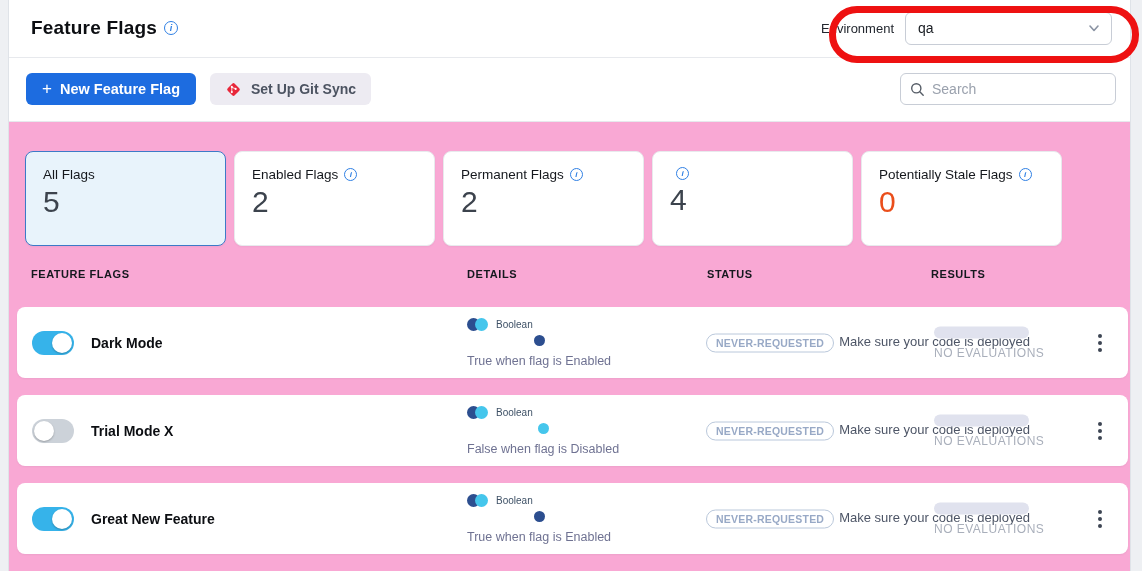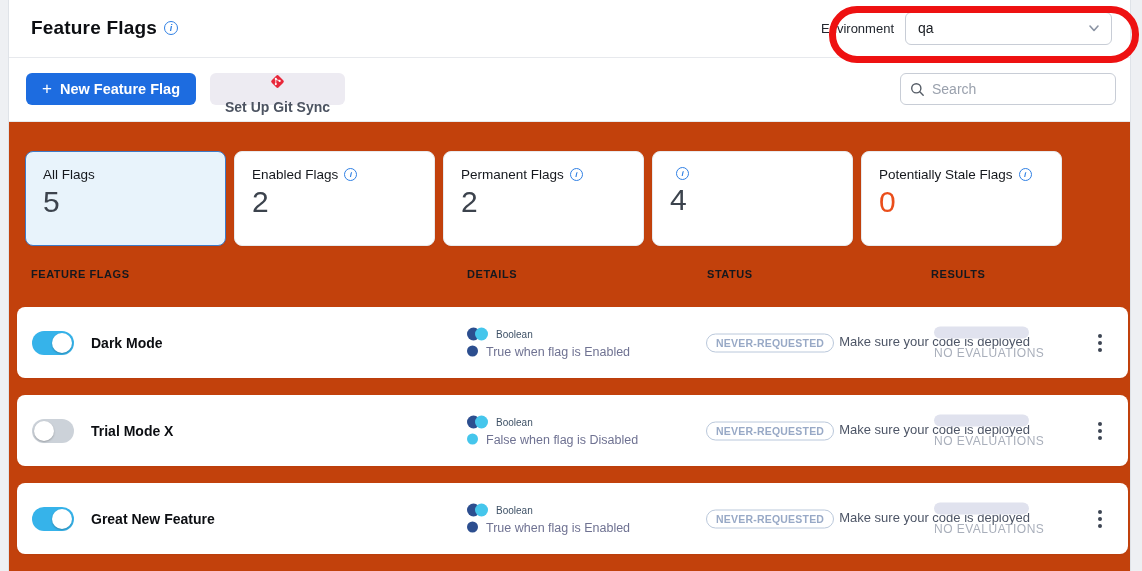--- a/index.html
+++ b/index.html
@@ -31,29 +31,29 @@
 
   
   .toolbar { height:69px; background:#fff; border-bottom:1px solid #e7e9ed;
     display:flex; align-items:center; padding:0 14px 0 17px; }
   .btn-primary { height:32px; background:#1d6ce0; color:#fff; border:none; border-radius:6px;
     font-family:inherit; font-size:14.5px; font-weight:700; padding:0 16px;
     display:flex; align-items:center; gap:8px; cursor:pointer; }
   .btn-primary .plus { font-size:17px; font-weight:400; margin-top:-1px; }
   .btn-git { height:32px; background:#edebf2; color:#4c5361; border:none; border-radius:6px;
     font-family:inherit; font-size:14px; font-weight:700; padding:0 15px; margin-left:14px;
-    display:flex; align-items:center; gap:9px; cursor:pointer;flex-direction:column; }
+    display:flex; align-items:center; gap:9px; cursor:pointer; }
   .search-box { margin-left:auto; width:216px; height:32px; border:1px solid #c8cdd6;
     border-radius:6px; background:#fff; display:flex; align-items:center; padding:0 9px; }
   .search-box input { border:none; outline:none; font-family:inherit; font-size:14px;
     color:#30353d; width:100%; margin-left:7px; background:transparent; }
   .search-box input::placeholder { color:#9aa1ad; }
 
   
-  .main { flex:1; background:#c2410c; position:relative; }
+  .main { flex:1; background:#f9a8d4; position:relative; }
 
   .cards-row { display:flex; gap:8px; padding:29px 0 0 16px; }
   .stat-card { width:201px; height:95px; background:#fff; border:1px solid #e8eaed;
     border-radius:8px; padding:15px 17px; cursor:pointer;
     box-shadow:0 1px 2px rgba(16,24,40,.04); }
   .stat-card.selected { background:#e8f3fb; border:1px solid #3d7ac7; }
   .card-label { font-size:13.5px; color:#15181d; display:flex; align-items:center; }
   .card-label .info-icon { width:13px; height:13px; font-size:8px; margin-left:6px; }
   .card-value { font-size:30px; color:#3c434d; margin-top:3px; font-weight:400; }
   .card-value.stale { color:#ea4e1b; }
@@ -78,21 +78,21 @@
     font-size:14px; font-weight:600; color:#0c0e12; cursor:pointer; }
 
   .details-col { position:absolute; left:450px; top:50%; transform:translateY(-50%);
     display:flex; flex-direction:column; gap:4px; }
   .type-line { display:flex; align-items:center; gap:8px; font-size:10px; color:#3e5166;
     font-weight:400; }
   .bool-icon { position:relative; width:21px; height:13px; display:inline-block; }
   .bool-icon i { position:absolute; top:0; width:13px; height:13px; border-radius:50%; }
   .bool-icon .navy { left:0; background:#2c4e8f; }
   .bool-icon .cyan { left:8px; background:#45c6ec; }
-  .desc-line { display:flex; align-items:center; gap:8px; font-size:12.5px; color:#6f7292; }
+  .desc-line { display:flex; align-items:center; gap:8px; font-size:12.5px; color:#6f7292;flex-direction:column; }
   .dot { width:11px; height:11px; border-radius:50%; flex:none; }
   .dot.navy { background:#2c4e8f; } .dot.cyan { background:#45c6ec; }
 
   .status-col { position:absolute; left:689px; top:50%; transform:translateY(-50%);
     display:flex; flex-direction:row; align-items:flex-start; gap:5px; }
   .status-badge { border:1px solid #bac8db; border-radius:10px; padding:2px 9px 3px;
     font-size:10.5px; font-weight:700; color:#98a9c6; letter-spacing:.02em; background:#fff; }
   .status-msg { font-size:13px; color:#4d5566; }
 
   .results-col { position:absolute; left:917px; top:50%; transform:translateY(-50%);

